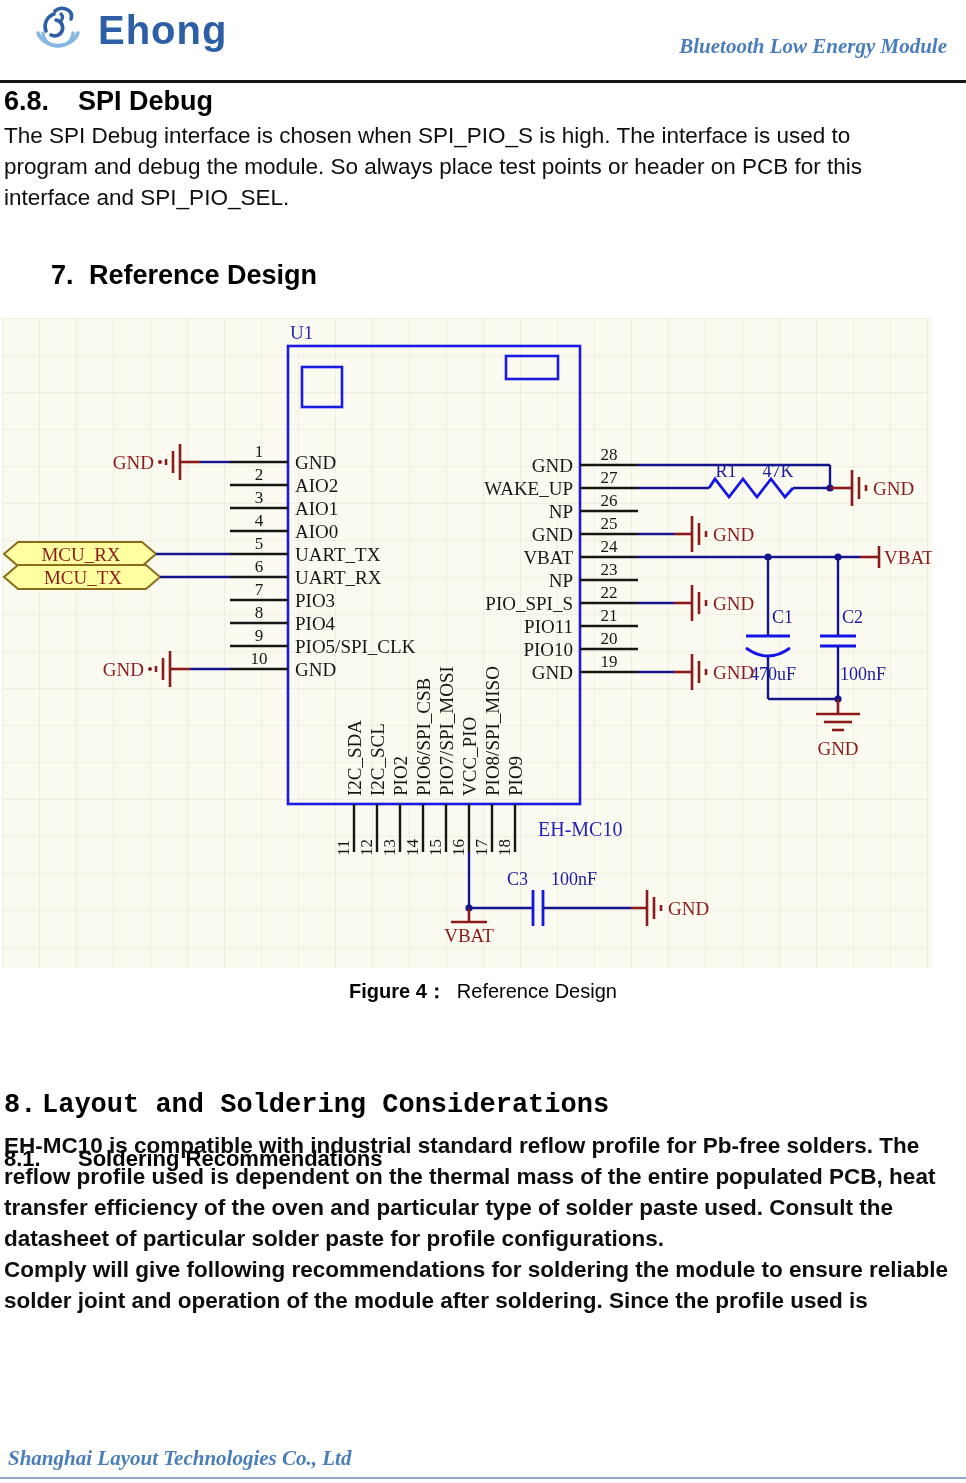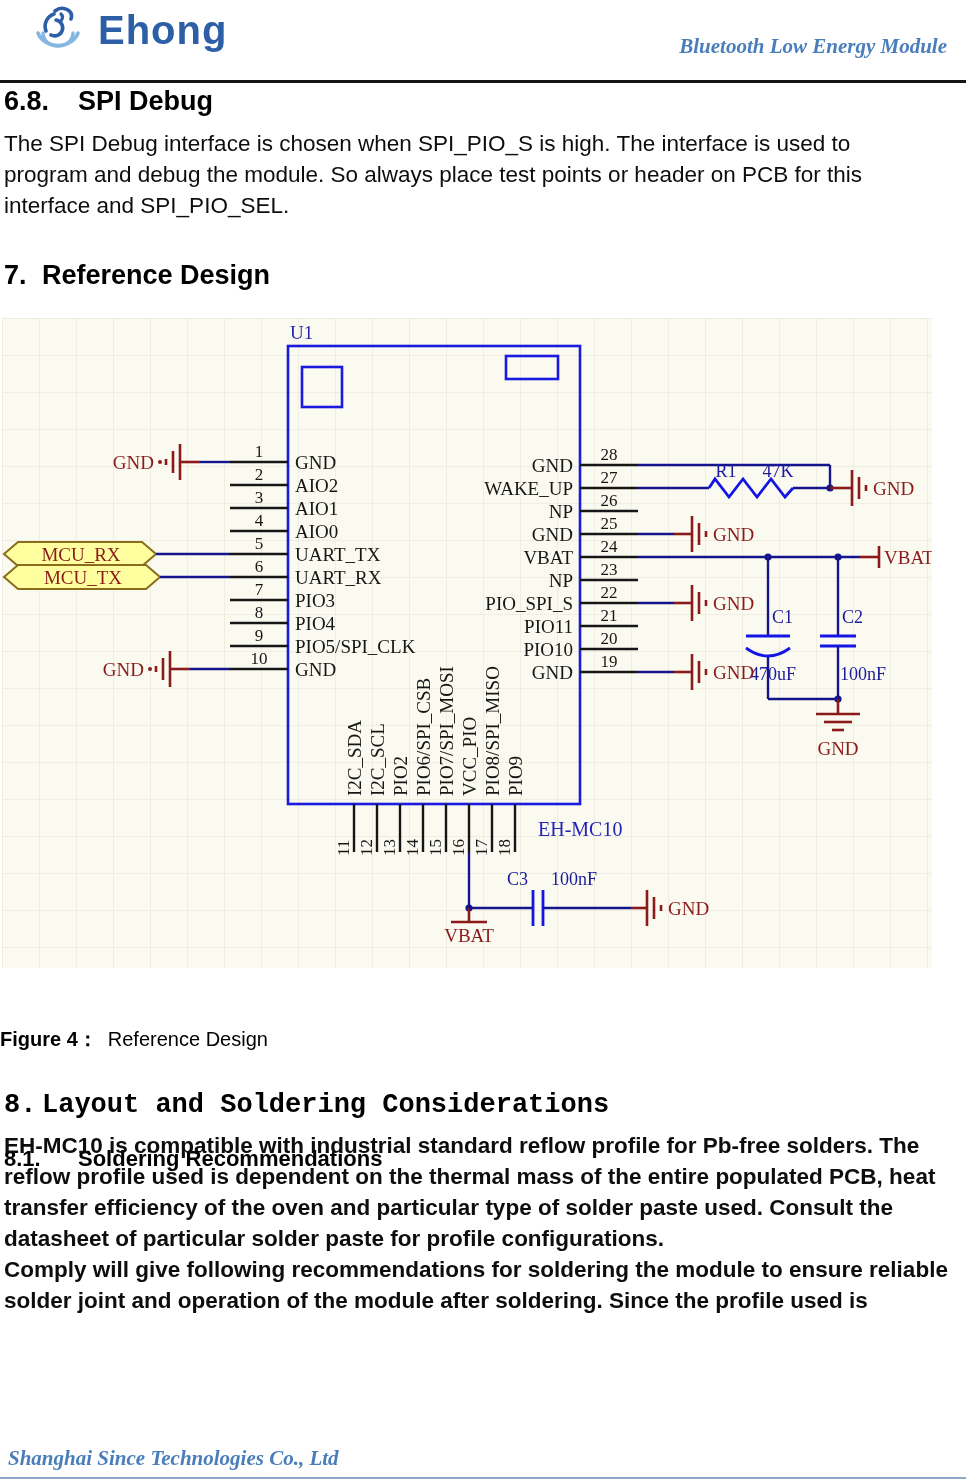--- a/index.html
+++ b/index.html
@@ -12,21 +12,21 @@
   .logo-text{font-size:40px;font-weight:bold;color:#2d5fa6;letter-spacing:1px;line-height:44px;}
   .product{position:absolute;right:19px;top:34px;font-family:"Liberation Serif",serif;
     font-style:italic;font-weight:bold;font-size:21px;color:#4a7ebb;text-align:center;}
   .rule-top{position:absolute;left:0;right:0;top:80px;height:3px;background:#151515;}
   
   .h2{position:absolute;left:4px;font-weight:bold;font-size:27px;color:#000;white-space:nowrap;}
   .hnum{display:inline-block;}
   .w74{width:74px;} .w38{width:38px;}
   .para{position:absolute;left:4px;width:956px;font-size:22.5px;line-height:31px;
     white-space:pre-line;color:#0d0d0d;}
-  .caption{position:absolute;left:0;width:966px;top:978px;text-align:left;font-size:20px;color:#000;margin-top:48px;}
+  .caption{position:absolute;left:0;width:966px;top:978px;text-align:center;font-size:20px;color:#000;}
   .caption .cap-label{font-weight:bold;}
   .caption .cap-text{margin-left:10px;}
   
   .footer-co{position:absolute;left:8px;top:1446px;font-family:"Liberation Serif",serif;
     font-style:italic;font-weight:bold;font-size:21px;color:#4a7ebb;}
   .rule-bottom{position:absolute;left:0;right:0;top:1477px;height:2px;background:#93a5c8;}
   
   .schematic{position:absolute;left:2px;top:318px;width:816px;height:650px;}
   svg text{font-family:"Liberation Serif",serif;}
   .t-pin{font-size:19px;fill:#161616;}
@@ -58,25 +58,25 @@
     </g>
   </svg>
   <div class="logo-text">Ehong</div>
 </div>
 <div class="product">Bluetooth Low Energy Module</div>
 <div class="rule-top"></div>
 
 <div class="h2" style="top:86px;">
   <span class="hnum w74">6.8.</span><span>SPI Debug</span>
 </div>
-<div class="para" style="top:128px;">The SPI Debug interface is chosen when SPI_PIO_S is high. The interface is used to
+<div class="para" style="top:120px;">The SPI Debug interface is chosen when SPI_PIO_S is high. The interface is used to
 program and debug the module. So always place test points or header on PCB for this
 interface and SPI_PIO_SEL.</div>
 
-<div class="h2" style="top:260px;">
+<div class="h2" style="top:260px;margin-left:47px;">
   <span class="hnum w38">7.</span><span>Reference Design</span>
 </div>
 
 <div class="schematic">
 <svg width="930" height="650" viewBox="0 0 930 650">
   <defs>
     <pattern id="grid" width="37" height="37" patternUnits="userSpaceOnUse">
       <path d="M37 0H0V37" fill="none" stroke="#e3e1d2" stroke-width="1"></path>
     </pattern>
   </defs>
@@ -328,14 +328,14 @@
 <div class="h2" style="top:1146px;font-size:22px;">
   <span class="hnum w74">8.1.</span><span>Soldering Recommendations</span>
 </div>
 <div class="para" style="top:1130px;font-weight:bold;">EH-MC10 is compatible with industrial standard reflow profile for Pb-free solders. The
 reflow profile used is dependent on the thermal mass of the entire populated PCB, heat
 transfer efficiency of the oven and particular type of solder paste used. Consult the
 datasheet of particular solder paste for profile configurations.
 Comply will give following recommendations for soldering the module to ensure reliable
 solder joint and operation of the module after soldering. Since the profile used is</div>
 
-<div class="footer-co">Shanghai Since Technologies Co., Ltd</div>
+<div class="footer-co">Shanghai Layout Technologies Co., Ltd</div>
 <div class="rule-bottom"></div>
 
 </body></html>

